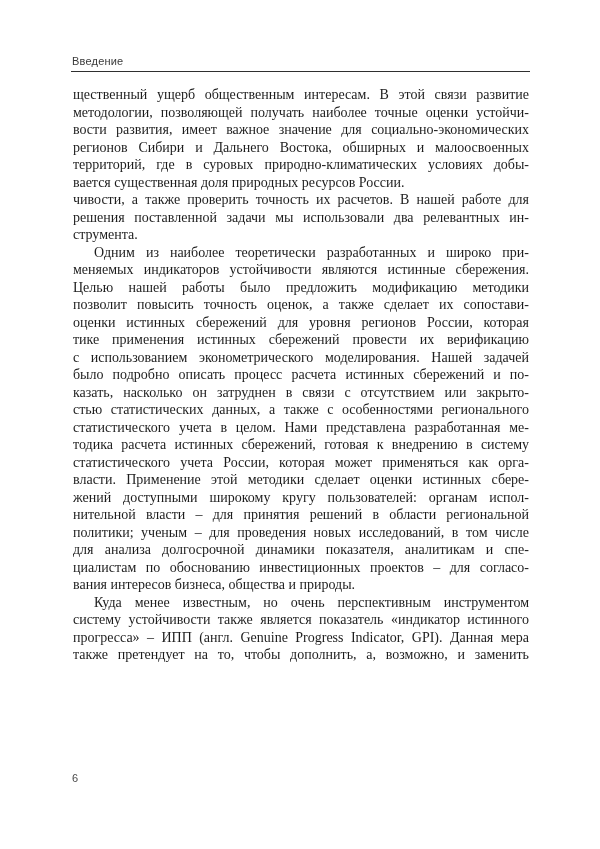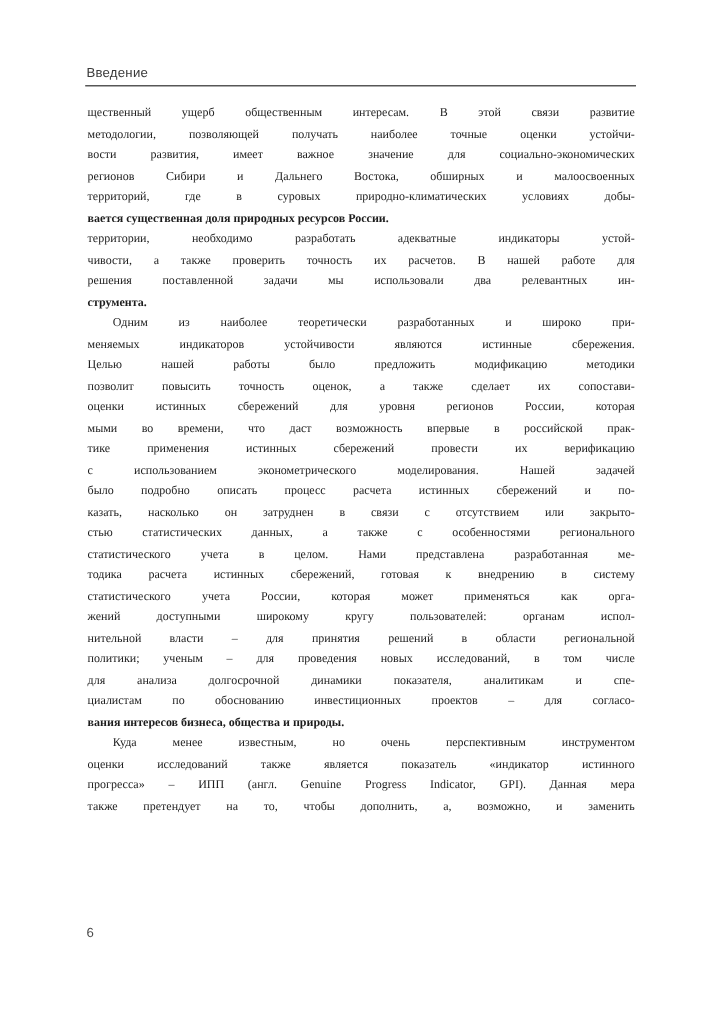--- a/index.html
+++ b/index.html
@@ -31,37 +31,36 @@
     width: 459px;
     height: 1px;
     background: #2f2f2f;
   }
   .body-text {
     position: absolute;
     left: 73px;
     top: 86px;
     width: 456px;
     font-family: "Liberation Serif", "DejaVu Serif", serif;
-    font-size: 10px;
+    font-size: 14px;
     line-height: 17.5px;
     color: #1d1d1d;
   }
   .para {
     margin: 0;
     padding: 0;
   }
   .line {
     text-align: justify;
     text-align-last: justify;
     -moz-text-align-last: justify;
     white-space: normal;
   }
   .line.no-just {
     text-align-last: left;
-    font-weight: bold;
     -moz-text-align-last: left;
   }
   .line.indent {
     text-indent: 21px;
   }
   .page-number {
     position: absolute;
     left: 72px;
     top: 772px;
     font-family: "Liberation Sans", "DejaVu Sans", sans-serif;
@@ -78,48 +77,47 @@
   <div class="body-text">
       <div class="para">
         <div class="line">щественный ущерб общественным интересам. В этой связи развитие</div>
         <div class="line">методологии, позволяющей получать наиболее точные оценки устойчи-</div>
         <div class="line">вости развития, имеет важное значение для социально-экономических</div>
         <div class="line">регионов Сибири и Дальнего Востока, обширных и малоосвоенных</div>
         <div class="line">территорий, где в суровых природно-климатических условиях добы-</div>
         <div class="line no-just">вается существенная доля природных ресурсов России.</div>
       </div>
       <div class="para">
-        <div class="line">территории, необходимо разработать адекватные индикаторы устой-</div>
         <div class="line">чивости, а также проверить точность их расчетов. В нашей работе для</div>
         <div class="line">решения поставленной задачи мы использовали два релевантных ин-</div>
         <div class="line no-just">струмента.</div>
       </div>
       <div class="para">
         <div class="line indent">Одним из наиболее теоретически разработанных и широко при-</div>
         <div class="line">меняемых индикаторов устойчивости являются истинные сбережения.</div>
         <div class="line">Целью нашей работы было предложить модификацию методики</div>
         <div class="line">позволит повысить точность оценок, а также сделает их сопостави-</div>
         <div class="line">оценки истинных сбережений для уровня регионов России, которая</div>
-        <div class="line">мыми во времени, что даст возможность впервые в российской прак-</div>
         <div class="line">тике применения истинных сбережений провести их верификацию</div>
         <div class="line">с использованием эконометрического моделирования. Нашей задачей</div>
         <div class="line">было подробно описать процесс расчета истинных сбережений и по-</div>
         <div class="line">казать, насколько он затруднен в связи с отсутствием или закрыто-</div>
         <div class="line">стью статистических данных, а также с особенностями регионального</div>
         <div class="line">статистического учета в целом. Нами представлена разработанная ме-</div>
         <div class="line">тодика расчета истинных сбережений, готовая к внедрению в систему</div>
         <div class="line">статистического учета России, которая может применяться как орга-</div>
+        <div class="line">власти. Применение этой методики сделает оценки истинных сбере-</div>
         <div class="line">жений доступными широкому кругу пользователей: органам испол-</div>
         <div class="line">нительной власти – для принятия решений в области региональной</div>
         <div class="line">политики; ученым – для проведения новых исследований, в том числе</div>
         <div class="line">для анализа долгосрочной динамики показателя, аналитикам и спе-</div>
         <div class="line">циалистам по обоснованию инвестиционных проектов – для согласо-</div>
         <div class="line no-just">вания интересов бизнеса, общества и природы.</div>
       </div>
       <div class="para">
         <div class="line indent">Куда менее известным, но очень перспективным инструментом</div>
-        <div class="line">оценки исследований также является показатель «индикатор истинного</div>
+        <div class="line">систему устойчивости также является показатель «индикатор истинного</div>
         <div class="line">прогресса» – ИПП (англ. Genuine Progress Indicator, GPI). Данная мера</div>
         <div class="line">также претендует на то, чтобы дополнить, а, возможно, и заменить</div>
       </div>
     </div>
   <div class="page-number">6</div>
 </div>
 
 </body></html>

